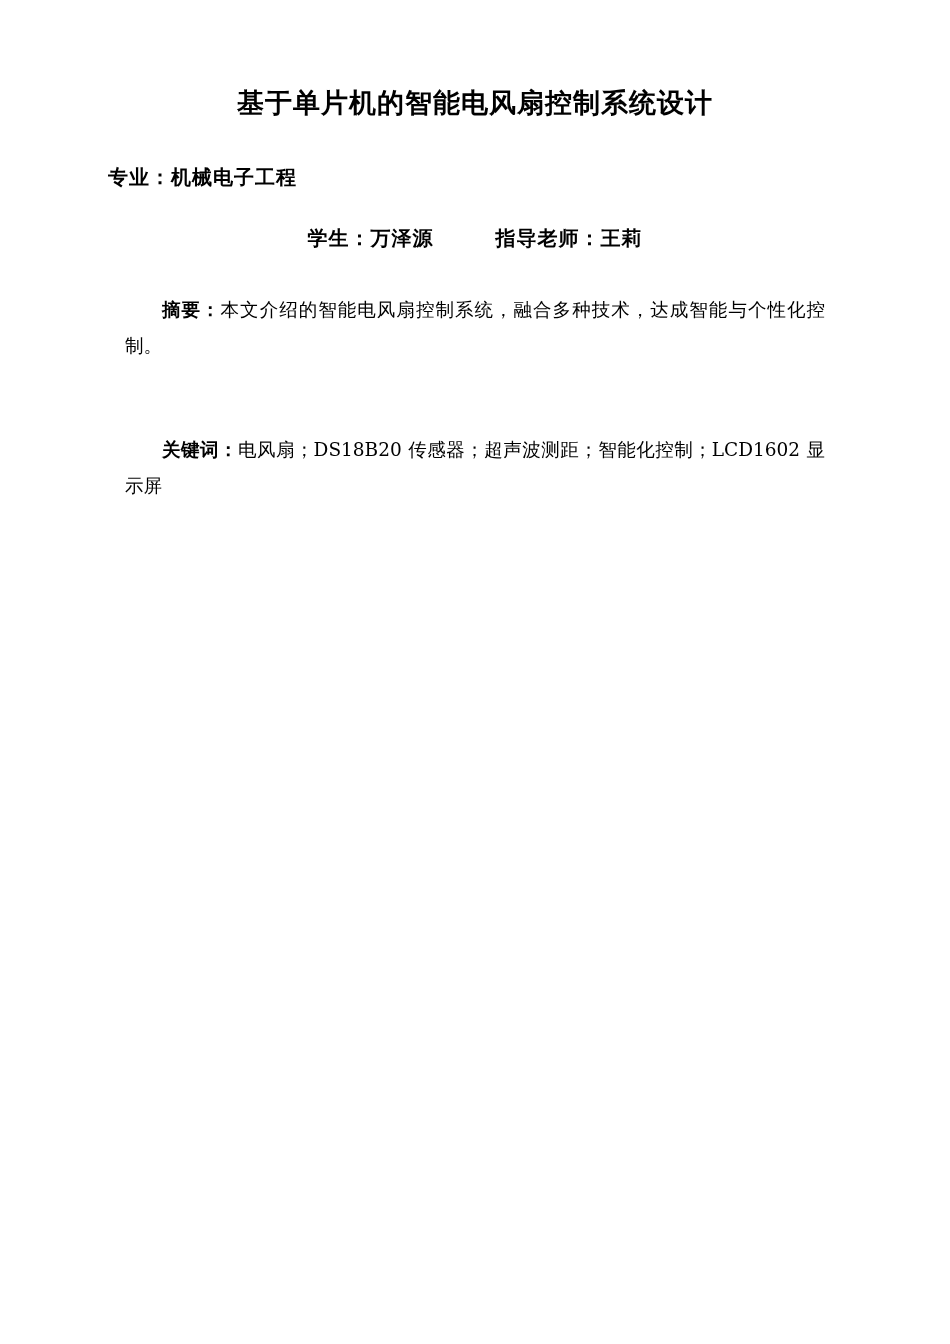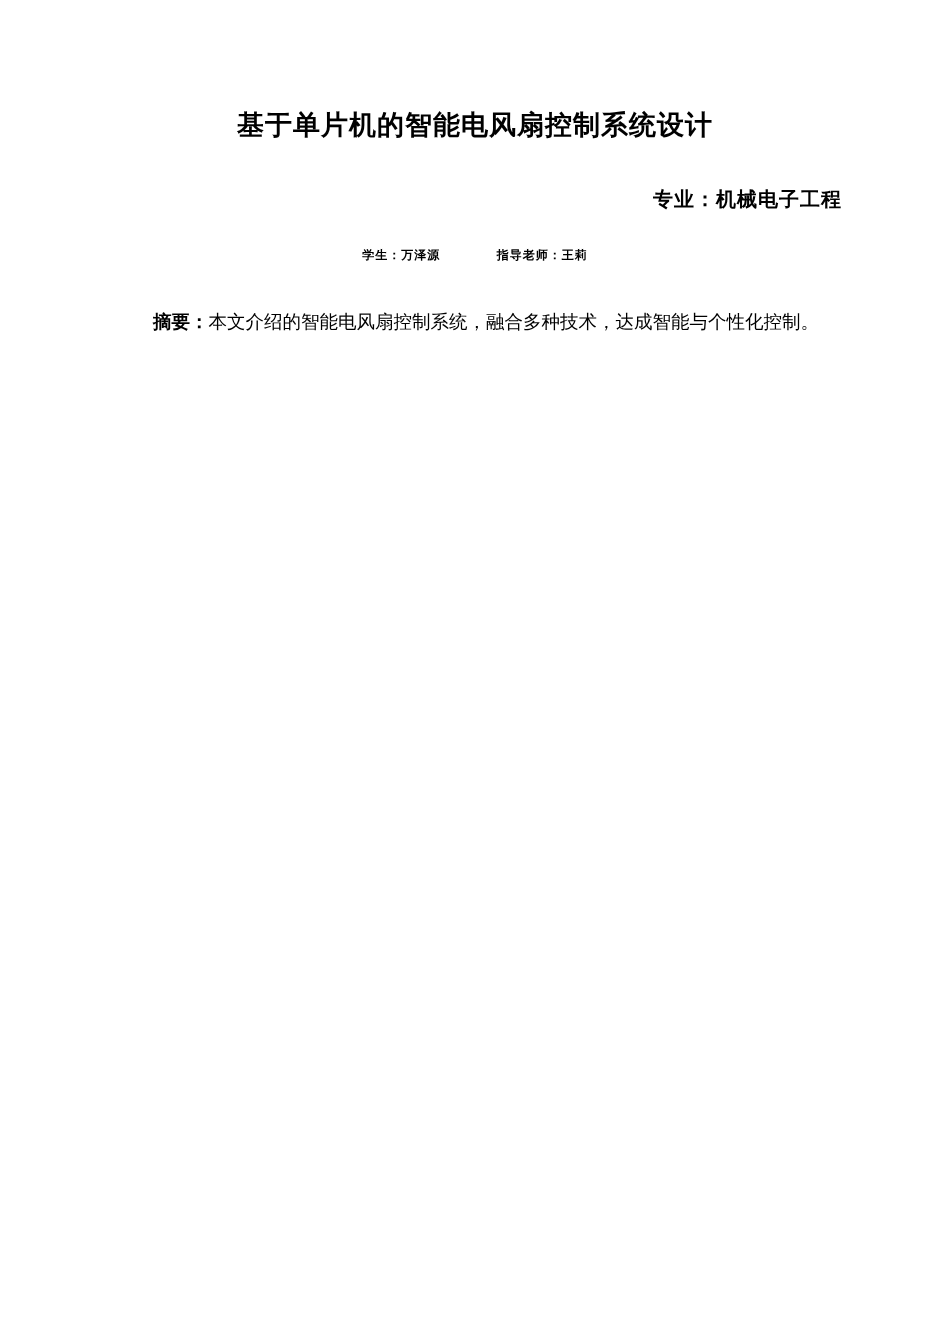--- a/index.html
+++ b/index.html
@@ -12,57 +12,57 @@
     height: 1344px;
     font-family: "DejaVu Serif", "Liberation Serif", serif;
     color: #000000;
     overflow: hidden;
   }
   .page {
     position: relative;
     width: 950px;
     height: 1344px;
     box-sizing: border-box;
-    padding: 106px 108px 0 108px;
+    padding: 84px 108px 0 108px;
   }
   .doc-title {
     font-family: "DejaVu Sans", "Liberation Sans", sans-serif;
     font-size: 27px;
     font-weight: bold;
     text-align: center;
     letter-spacing: 1px;
     margin: 0 0 42px 0;
     line-height: 1.4;
   }
   .doc-subtitle {
     font-family: "DejaVu Serif", "Liberation Serif", serif;
     font-size: 20px;
     font-weight: bold;
-    text-align: right;
+    text-align: left;
     letter-spacing: 1px;
     margin: 0 0 34px 0;
   }
   .doc-people {
     font-family: "DejaVu Serif", "Liberation Serif", serif;
-    font-size: 12px;
+    font-size: 20px;
     font-weight: bold;
     text-align: center;
     letter-spacing: 1px;
     margin: 0 0 40px 0;
   }
   .doc-people .gap {
     display: inline-block;
     width: 46px;
   }
   .para {
     font-size: 18.5px;
     line-height: 1.95;
     text-align: justify;
     text-justify: inter-ideograph;
-    margin: 8px;
+    margin: 17px;
   }
   .para.indent {
     text-indent: 2em;
   }
   .para.noindent {
     text-indent: 0;
   }
   .lead {
     font-family: "DejaVu Sans", "Liberation Sans", sans-serif;
     font-weight: bold;
@@ -86,14 +86,17 @@
   </div>
 
   <p class="para indent">
     <span class="lead">摘要：</span><span>本文介绍的智能电风扇控制系统，融合多种技术，达成智能与个性化控制。</span>
   </p>
 
 
 
   <div class="spacer-lg"></div>
 
+  <p class="para indent">
+    <span class="lead">关键词：</span><span>电风扇；DS18B20 传感器；超声波测距；智能化控制；LCD1602 显示屏</span>
+  </p>
 
 </div>
 
 </body></html>

